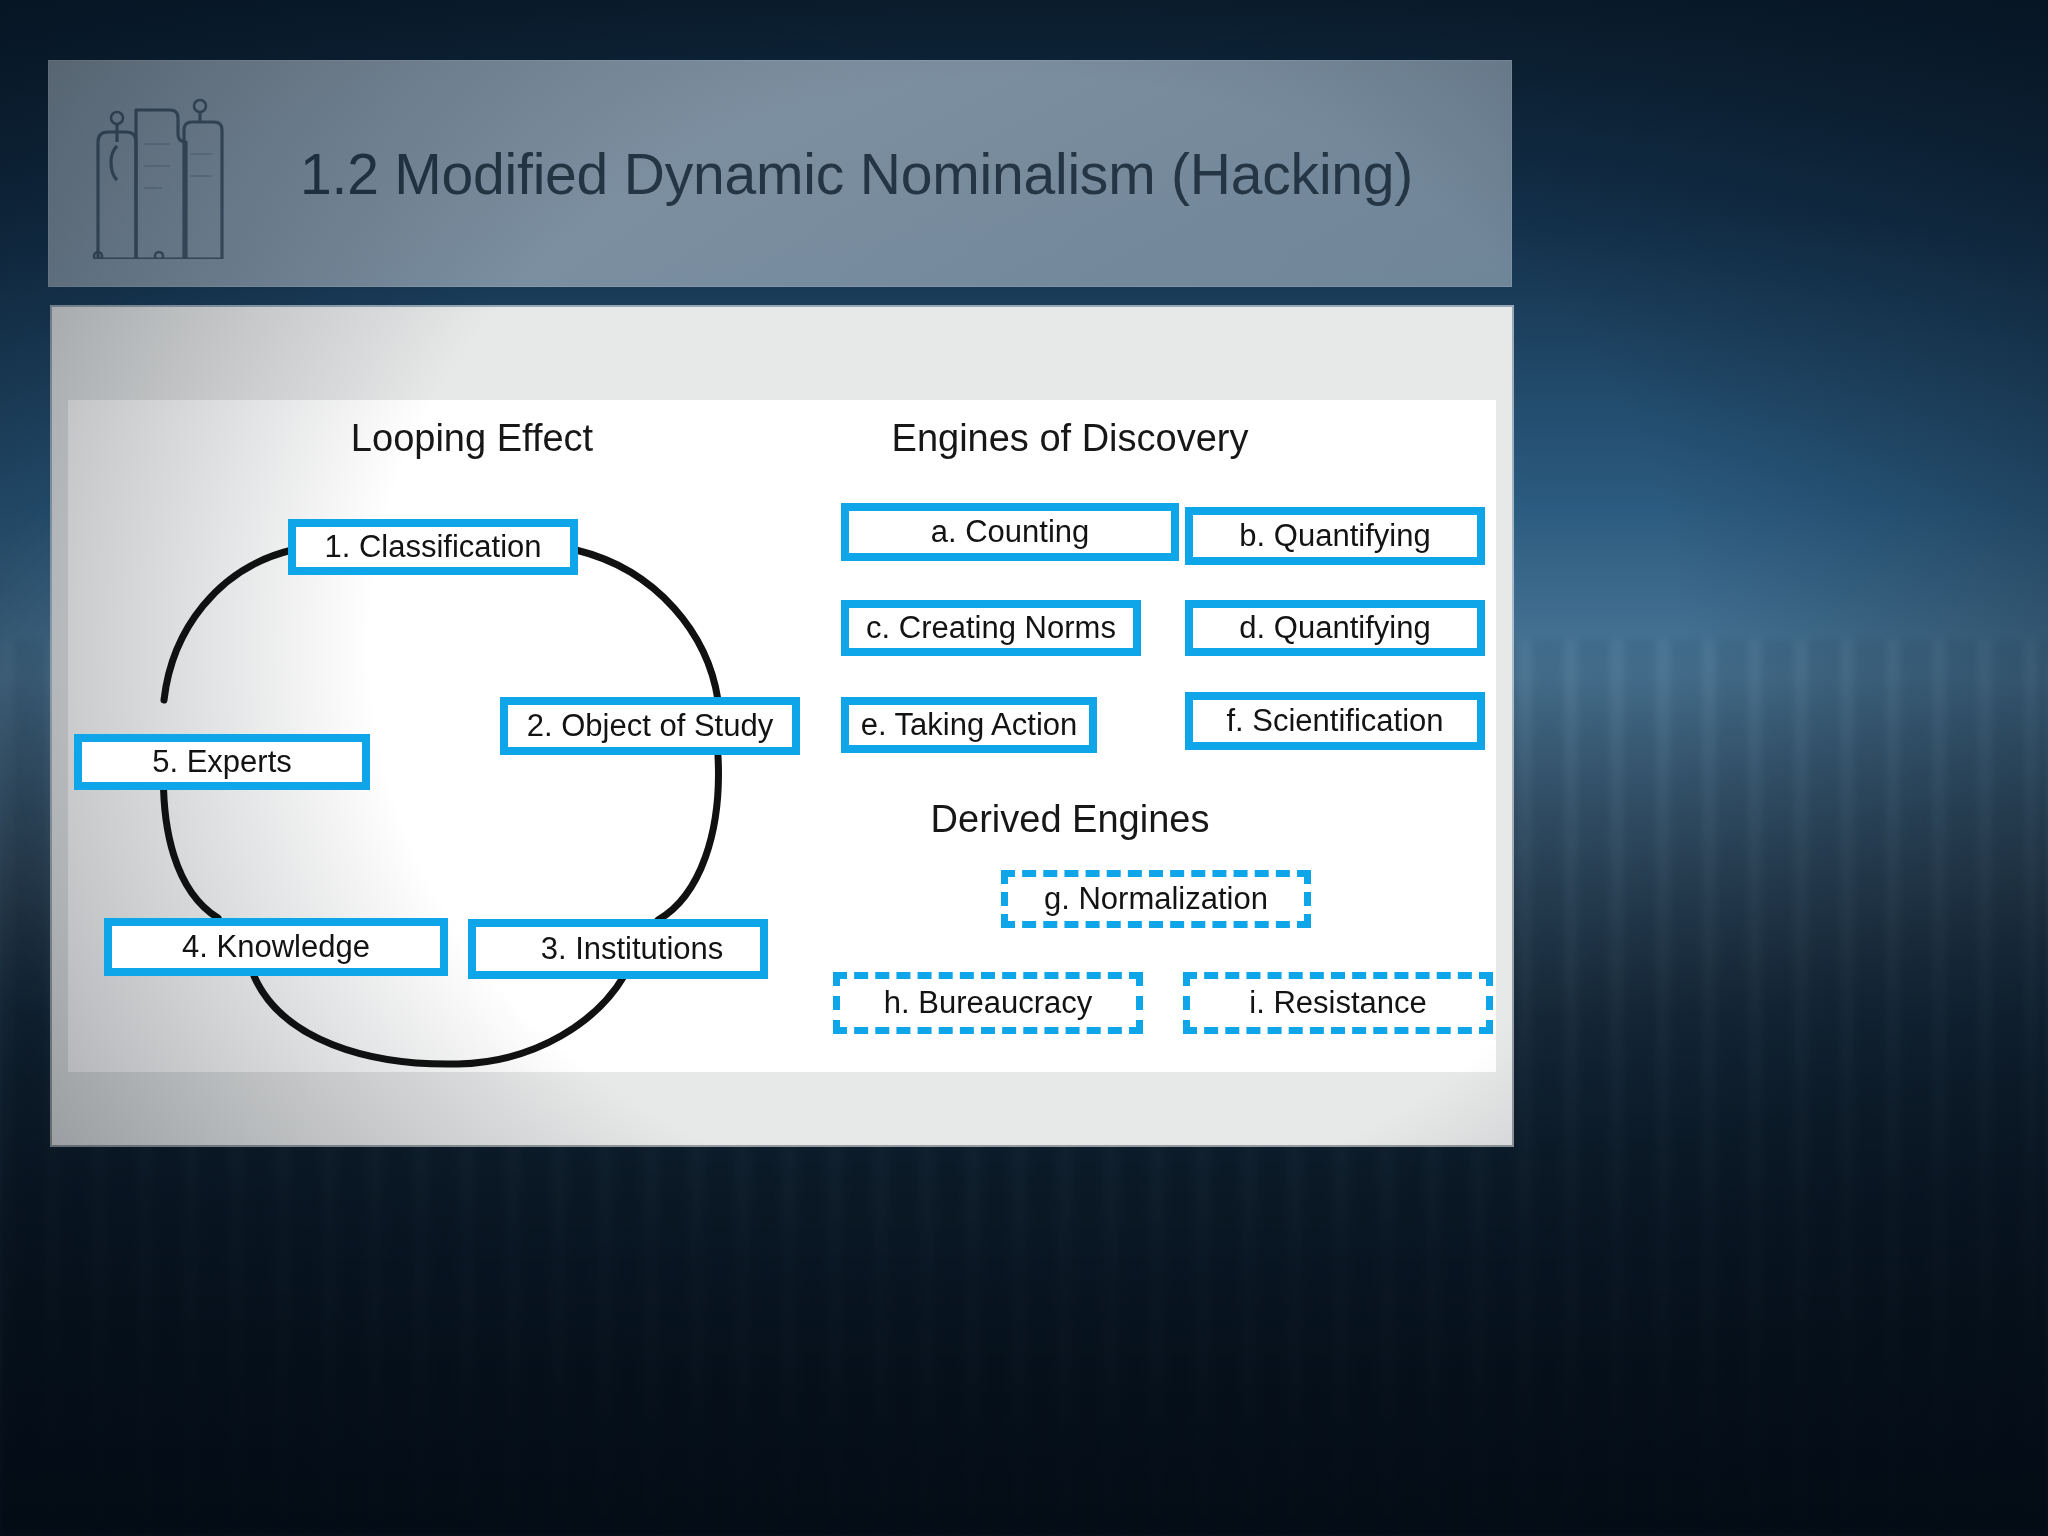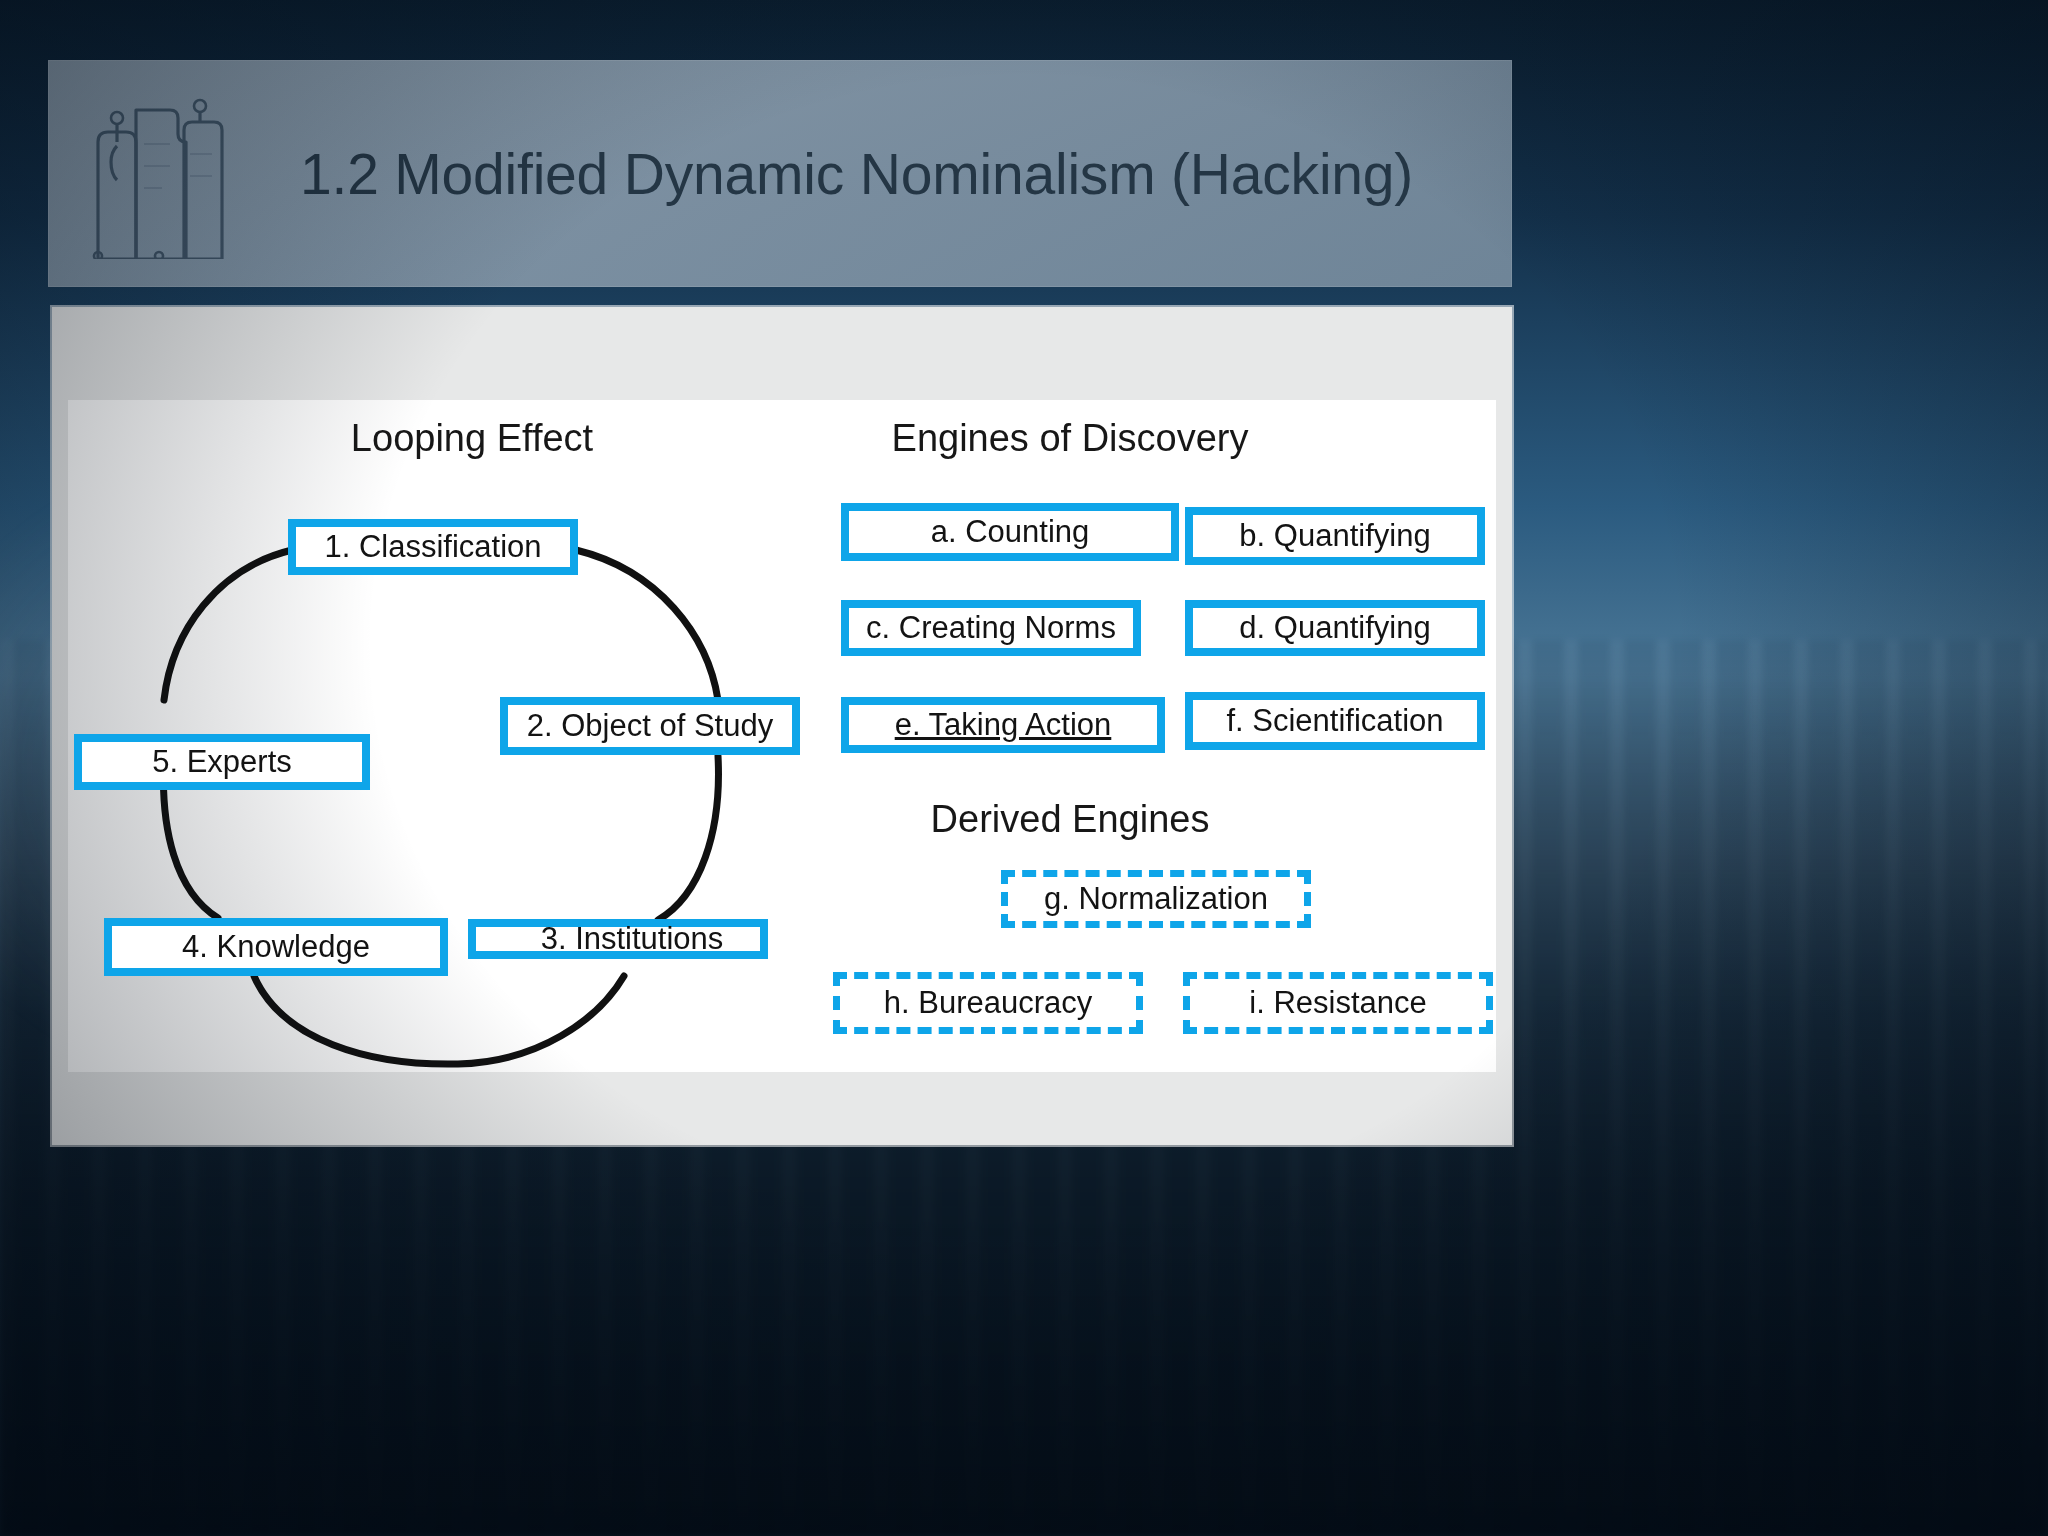--- a/index.html
+++ b/index.html
@@ -133,29 +133,29 @@
     white-space: nowrap;
     z-index: 3;
   }
   .node.dashed {
     border-style: dashed;
     border-width: 7px;
   }
 
   #node-1 { left: 220px; top: 119px; width: 290px; height: 56px; }
   #node-2 { left: 432px; top: 297px; width: 300px; height: 58px; }
-  #node-3 { left: 400px; top: 519px; width: 300px; height: 40px; padding-left: 28px; }
+  #node-3 { left: 400px; top: 519px; width: 300px; height: 60px; padding-left: 28px; }
   #node-4 { left: 36px;  top: 518px; width: 344px; height: 58px; }
   #node-5 { left: 6px;   top: 290px; width: 296px; height: 56px; margin-top: 44px; }
 
   #node-a { left: 773px;  top: 103px; width: 338px; height: 58px; }
   #node-b { left: 1117px; top: 107px; width: 300px; height: 58px; }
   #node-c { left: 773px;  top: 200px; width: 300px; height: 56px; }
   #node-d { left: 1117px; top: 200px; width: 300px; height: 56px; }
-  #node-e { left: 773px;  top: 297px; width: 324px; height: 56px; text-decoration: underline; }
+  #node-e { left: 773px;  top: 297px; width: 256px; height: 56px; }
   #node-f { left: 1117px; top: 292px; width: 300px; height: 58px; }
 
   #node-g { left: 933px;  top: 470px; width: 310px; height: 58px; }
   #node-h { left: 765px;  top: 572px; width: 310px; height: 62px; text-align: right; }
   #node-i { left: 1115px; top: 572px; width: 310px; height: 62px; }
 </style>
 </head>
 <body>
 
 <div id="slide">

